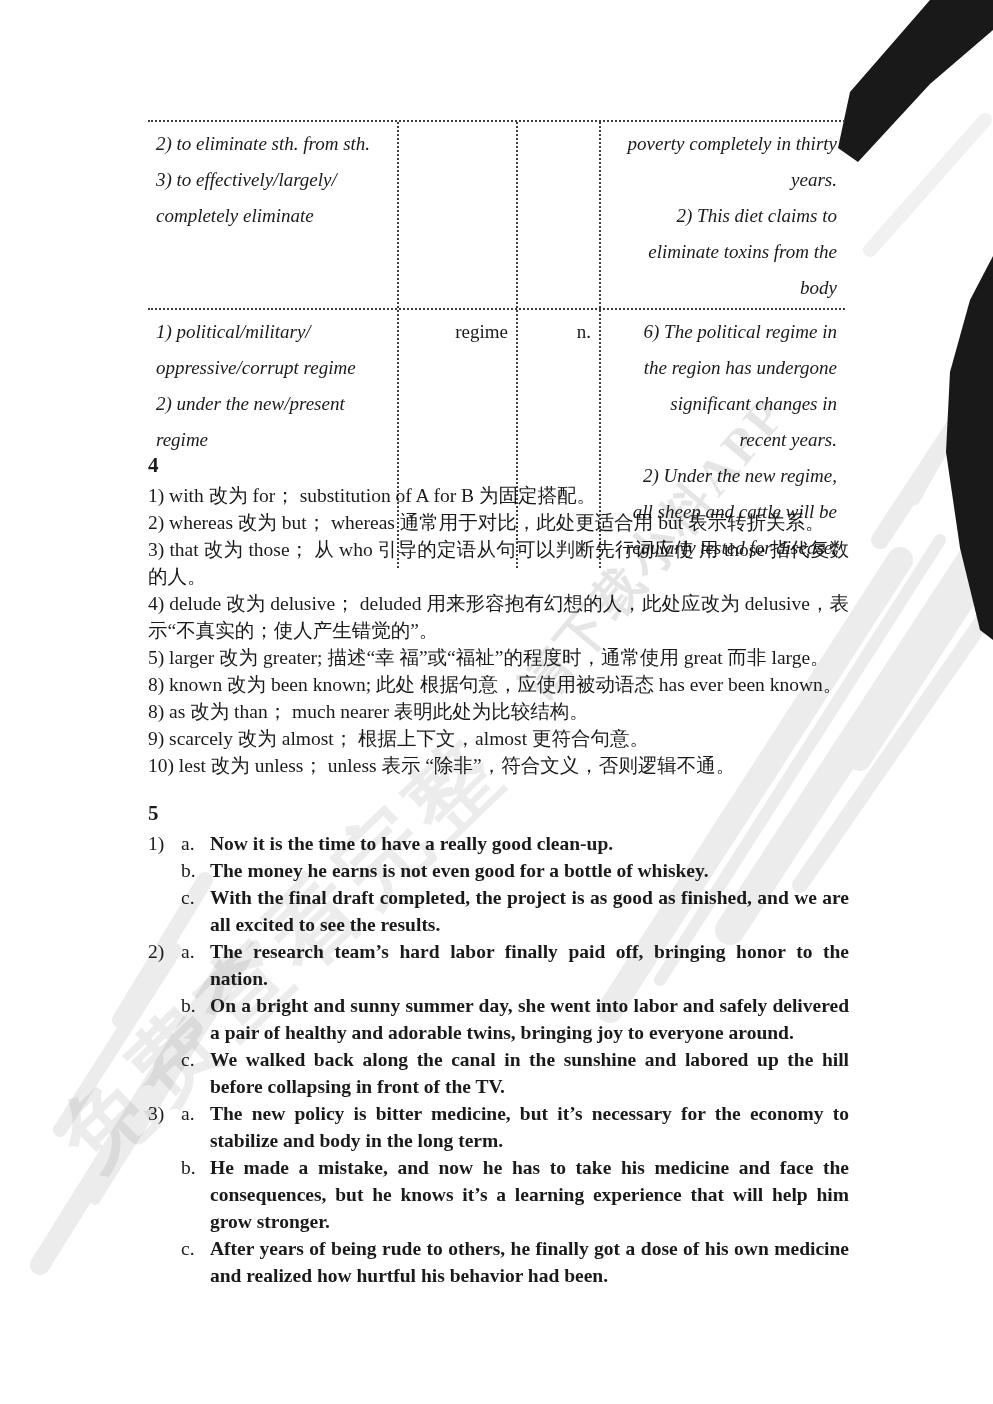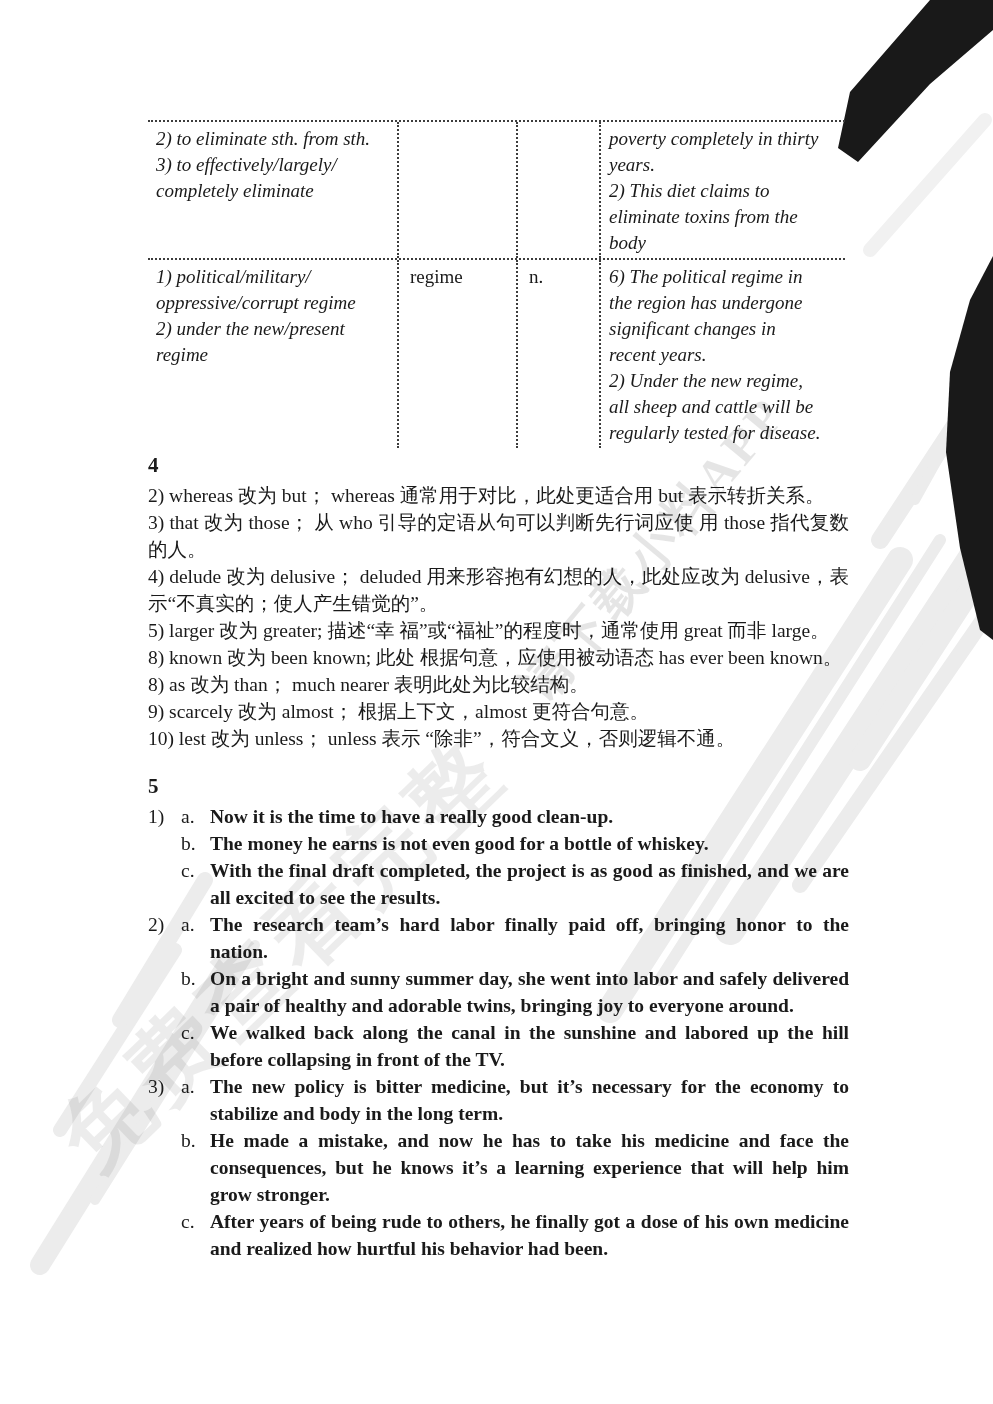--- a/index.html
+++ b/index.html
@@ -14,25 +14,25 @@
     position:absolute;left:148px;top:120px;width:697px;z-index:2;
   }
   .trow{
     display:grid;grid-template-columns:249px 119px 83px 246px;
     border-top:2px dotted #3c3c3c;
   }
   .trow.r1{min-height:132px;}
   .trow.r2{min-height:176px;}
   .tcell{
     padding:4px 8px 2px 8px;white-space:pre-line;
-    font-size:19px;line-height:26px;
+    font-size:19px;line-height:36px;
   }
   .tcell.c2,.tcell.c3{font-style:normal;padding-left:11px;}
   .tcell.c1,.tcell.c4{font-style:italic;}
-  .tcell.c2,.tcell.c3,.tcell.c4{border-left:2px dotted #3c3c3c;}
+  .tcell.c2,.tcell.c3,.tcell.c4{border-left:2px dotted #3c3c3c;text-align:right;}
   
   #content{
     position:absolute;left:148px;top:452px;width:701px;z-index:2;
     font-size:19.5px;line-height:27px;
   }
   .sec-heading{
     font-weight:bold;font-size:21px;line-height:27px;margin:0 0 3px 0;
   }
   .s4item{
     text-align:justify;margin:0;
@@ -98,20 +98,21 @@
 recent years.
 2) Under the new regime,
 all sheep and cattle will be
 regularly tested for disease.</div>
       </div>
     </div>
 
   <div id="content">
     <div class="sec-heading">4</div>
     <div id="sec4">
+        <div class="s4item">1) with 改为 for； substitution of A for B 为固定搭配。</div>
         <div class="s4item">2) whereas 改为 but； whereas 通常用于对比，此处更适合用 but 表示转折关系。</div>
         <div class="s4item">3) that 改为 those； 从 who 引导的定语从句可以判断先行词应使 用 those 指代复数的人。</div>
         <div class="s4item">4) delude 改为 delusive； deluded 用来形容抱有幻想的人，此处应改为 delusive，表示“不真实的；使人产生错觉的”。</div>
         <div class="s4item">5) larger 改为 greater; 描述“幸 福”或“福祉”的程度时，通常使用 great 而非 large。</div>
         <div class="s4item">8) known 改为 been known; 此处 根据句意，应使用被动语态 has ever been known。</div>
         <div class="s4item">8) as 改为 than； much nearer 表明此处为比较结构。</div>
         <div class="s4item">9) scarcely 改为 almost； 根据上下文，almost 更符合句意。</div>
         <div class="s4item">10) lest 改为 unless； unless 表示 “除非”，符合文义，否则逻辑不通。</div>
       </div>
 

